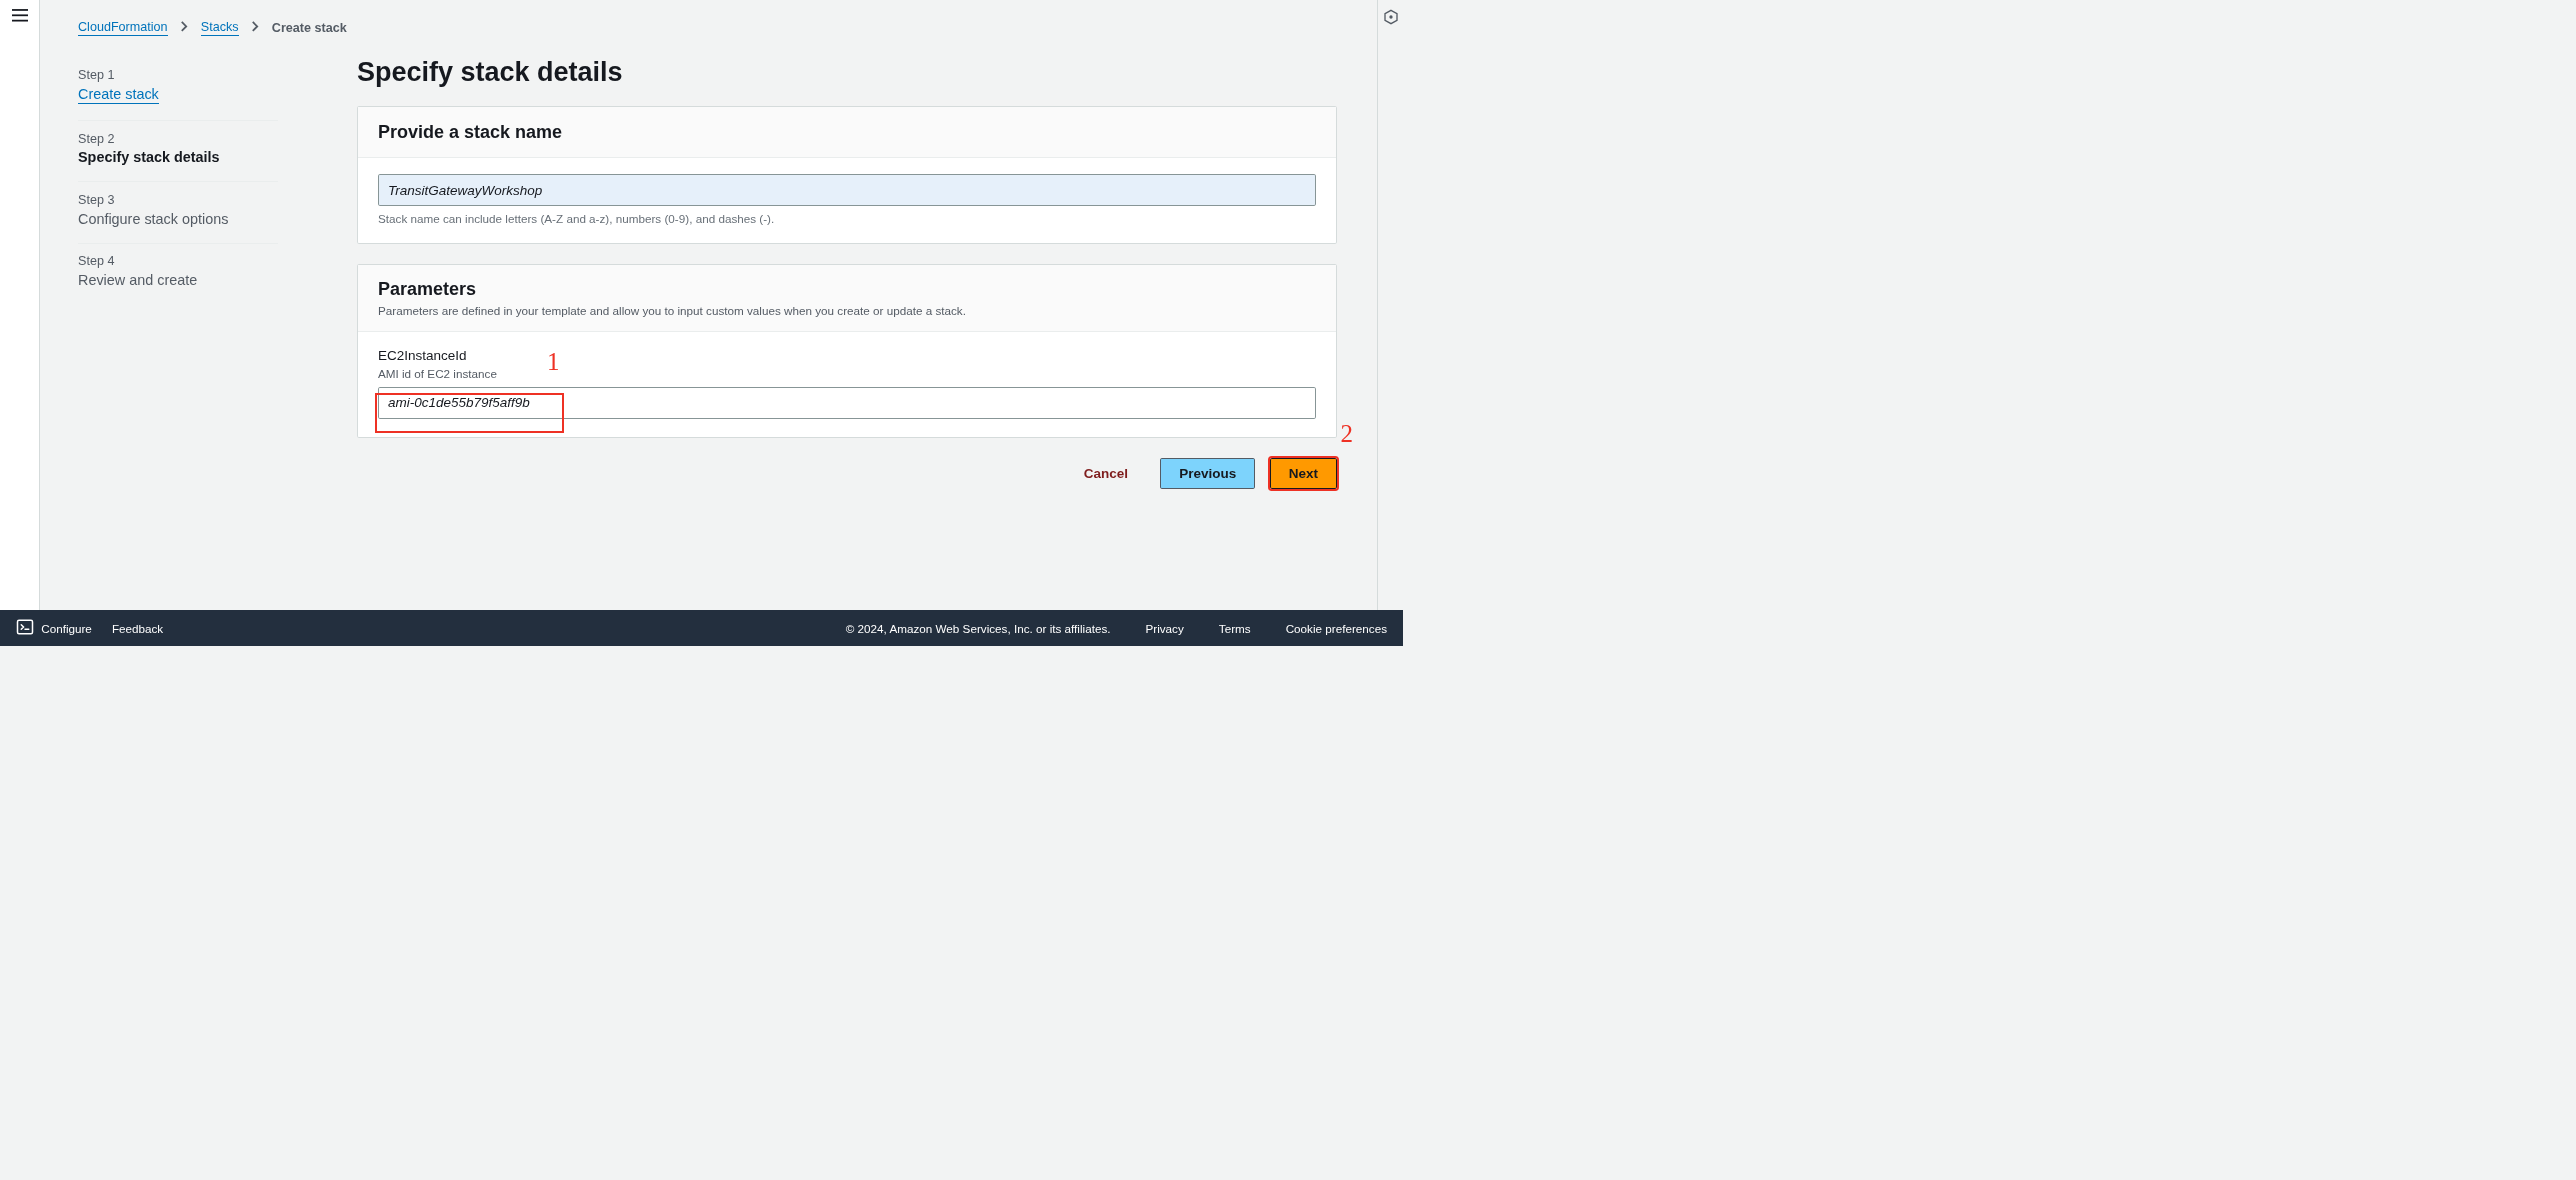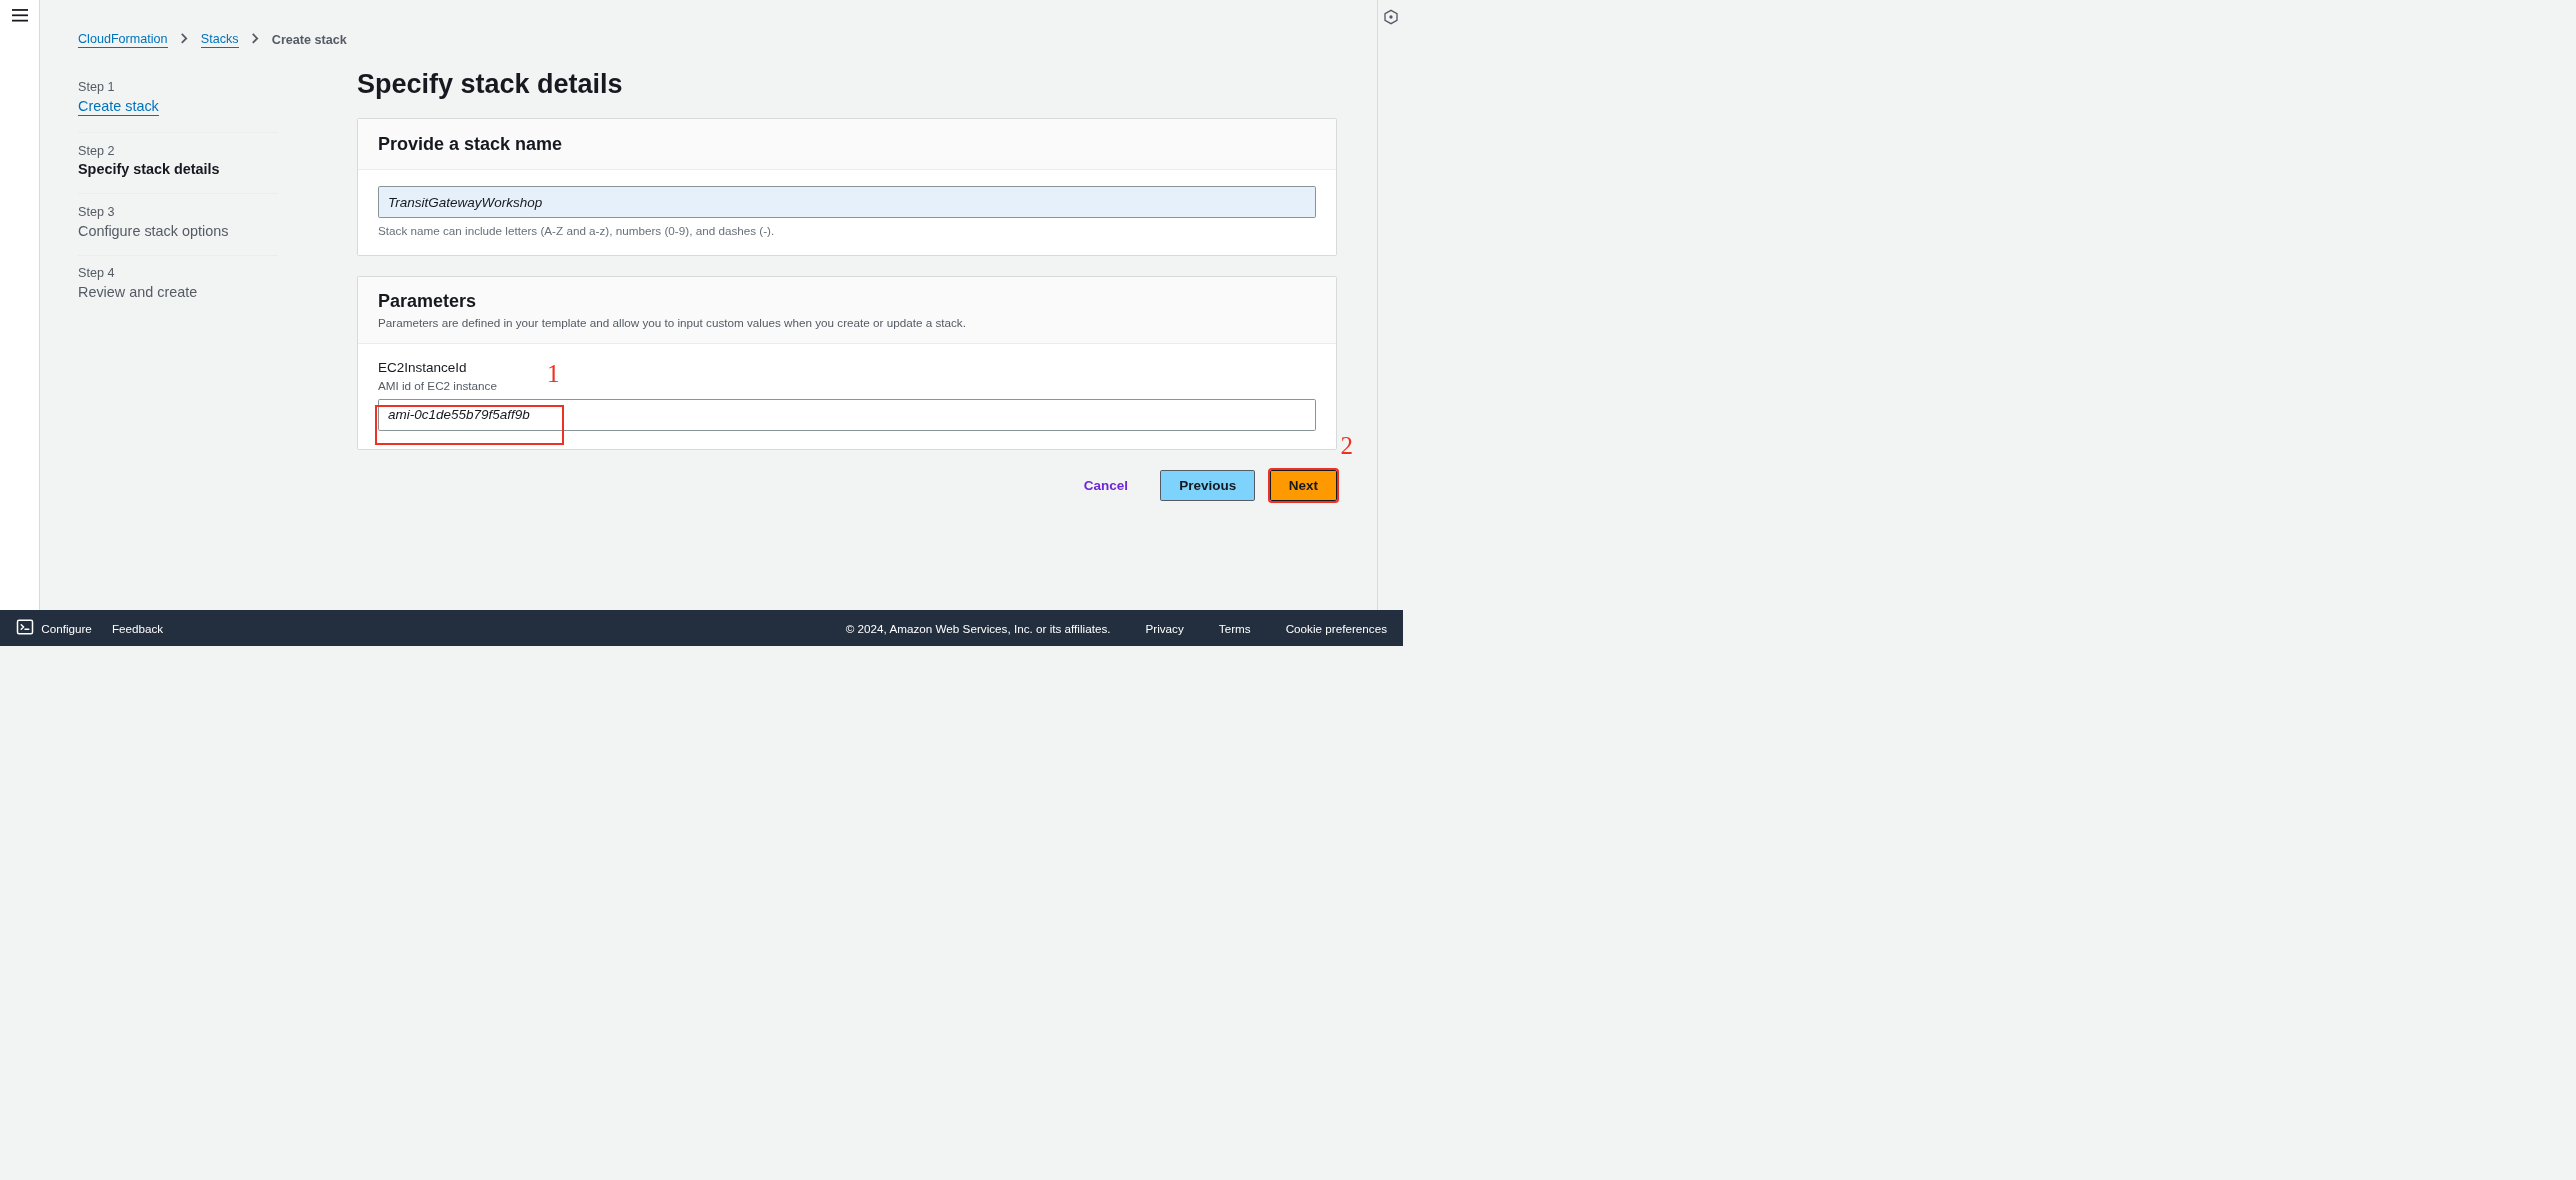--- a/index.html
+++ b/index.html
@@ -35,21 +35,21 @@
     justify-content: center;
     padding-top: 9px;
   }
   .content-region {
     position: absolute;
     left: 40px; right: 25px; top: 0; bottom: 36px;
     border-right: 0.9px solid #d5dbdb;
     overflow: hidden;
   }
   .breadcrumbs {
-    padding: 32px 0 0 38px;
+    padding: 20px 0 0 38px;
     font-size: 12.6px;
     display: flex;
     align-items: center;
     gap: 12.6px;
   }
   .breadcrumbs a {
     color: #0073bb;
     text-decoration: none;
     border-bottom: 0.9px solid #0073bb;
     padding-bottom: 0.9px;
@@ -156,21 +156,21 @@
     font-weight: 700;
     border-radius: 1.8px;
     cursor: pointer;
     display:inline-flex;
     align-items:center;
     justify-content:center;
   }
   .btn-link {
     background: transparent;
     border: none;
-    color:#6d28d9;
+    color:#7f1d1d;
   }
   .btn-outline {
     background:#7dd3fc;
     border:0.9px solid #545b64;
     color:#16191f;
   }
   .btn-primary {
     background:#ff9900;
     border:0.9px solid #16191f;
     color:#16191f;

